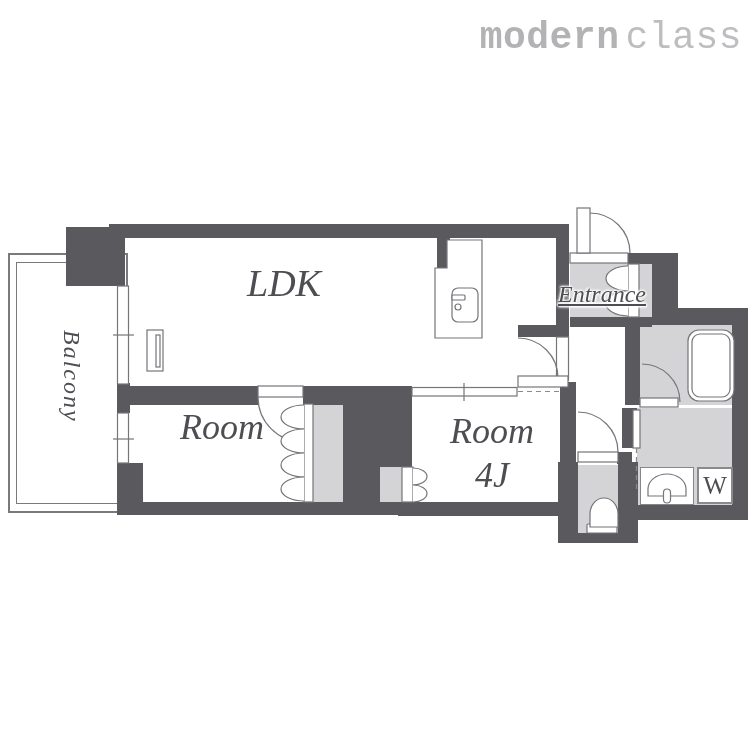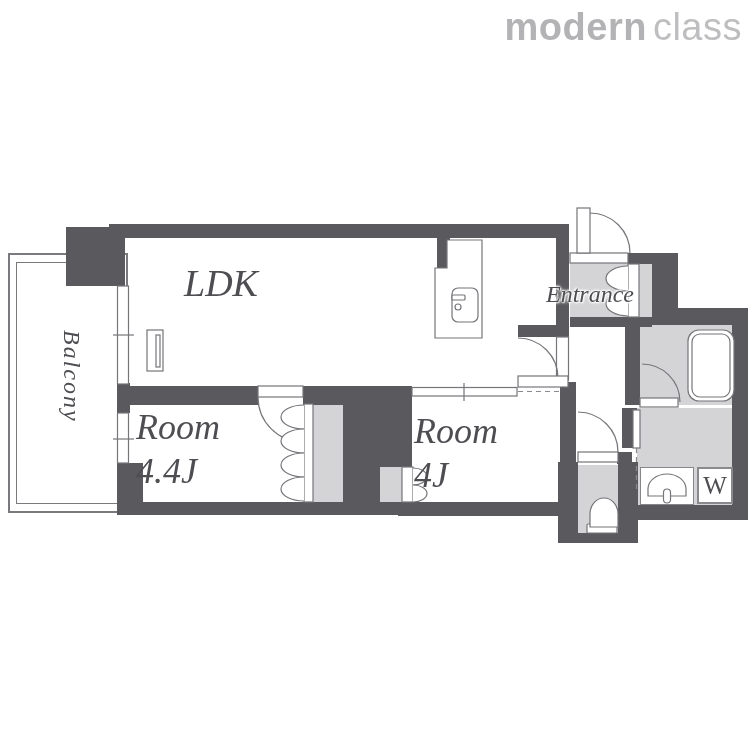--- a/index.html
+++ b/index.html
@@ -4,33 +4,33 @@
 <style>
   html,body{margin:0;padding:0;}
   body{width:750px;height:750px;background:#fff;overflow:hidden;position:relative;
        font-family:"Liberation Serif","DejaVu Serif",serif;}
   #plan{position:absolute;inset:0;}
   .wall{position:absolute;background:#5A5A5E;}
   .floor{position:absolute;background:#D4D4D6;}
   .rail{position:absolute;border:2px solid #7A7A7E;background:#fff;box-sizing:border-box;}
   .rail.inner{border-width:1px;}
   .overlay{position:absolute;left:0;top:0;pointer-events:none;}
-  .lbl{position:absolute;color:#4D4D52;font-style:italic;text-align:left;line-height:1.22;}
+  .lbl{position:absolute;color:#4D4D52;font-style:italic;text-align:center;line-height:1.22;}
   .lbl-ldk{left:184px;top:260px;width:200px;font-size:38px;}
   .lbl-room-a{left:136px;top:406px;width:172px;font-size:36px;}
   .lbl-room-b{left:414px;top:410px;width:156px;font-size:36px;}
   .lbl-entrance{left:546px;top:280px;width:112px;font-size:24px;
-    text-shadow:0 0 2px #fff,0 0 2px #fff,1px 1px 2px #fff,-1px -1px 2px #fff,0 0 4px #fff;}
+    text-shadow:0 0 2px #fff,0 0 2px #fff,1px 1px 2px #fff,-1px -1px 2px #fff,0 0 4px #fff;text-decoration:underline;}
   .lbl-balcony{left:44px;top:330px;height:130px;width:42px;font-size:24px;
     writing-mode:vertical-rl;letter-spacing:2px;text-align:left;}
   .box{position:absolute;background:#fff;box-sizing:border-box;}
   .basin-box{left:640px;top:467px;width:54px;height:38px;border:1px solid #85858A;}
   .washer-box{left:697px;top:467px;width:36px;height:37px;border:2px solid #8A8A8E;
     display:flex;align-items:center;justify-content:center;color:#4D4D52;font-size:25px;}
-  #logo{position:absolute;top:6px;right:8px;font-family:Liberation Sans, sans-serif;
+  #logo{position:absolute;top:16px;right:8px;font-family:Liberation Mono, monospace;
     font-size:38px;color:#B3B3B5;letter-spacing:0.5px;}
   #logo .bold{font-weight:700;}
   #logo .light{font-weight:400;color:#BEBEC0;margin-left:6px;}
 </style>
 </head>
 <body>
 
 <div id="logo">
   <span class="bold">modern</span><span class="light">class</span>
 </div>
@@ -167,21 +167,20 @@
       <rect x="587" y="524" width="30" height="9" rx="1" fill="#fff"></rect>
       <path d="M590,527 v-13 a14,16 0 0 1 28,0 v13 z" fill="#fff"></path>
     </g>
   </svg>
 
   <div class="lbl lbl-ldk">
     <span>LDK</span><br>
   </div>
   <div class="lbl lbl-room-a">
     <span>Room</span><br>
-    <span>4.4J</span>
   </div>
   <div class="lbl lbl-room-b">
     <span>Room</span><br>
     <span>4J</span>
   </div>
   <div class="lbl lbl-entrance">Entrance</div>
   <div class="lbl lbl-balcony">Balcony</div>
 
 </div>
 

